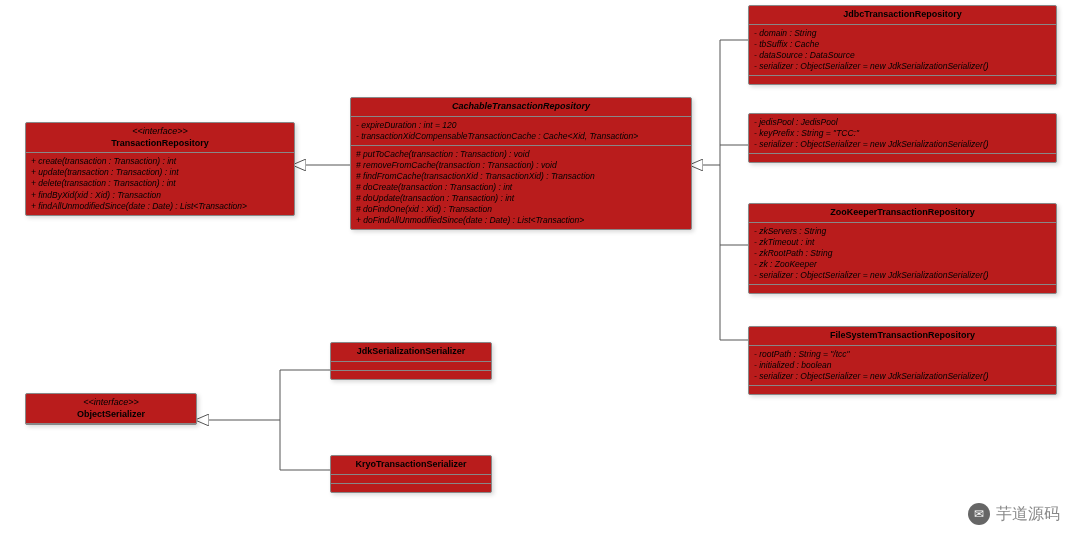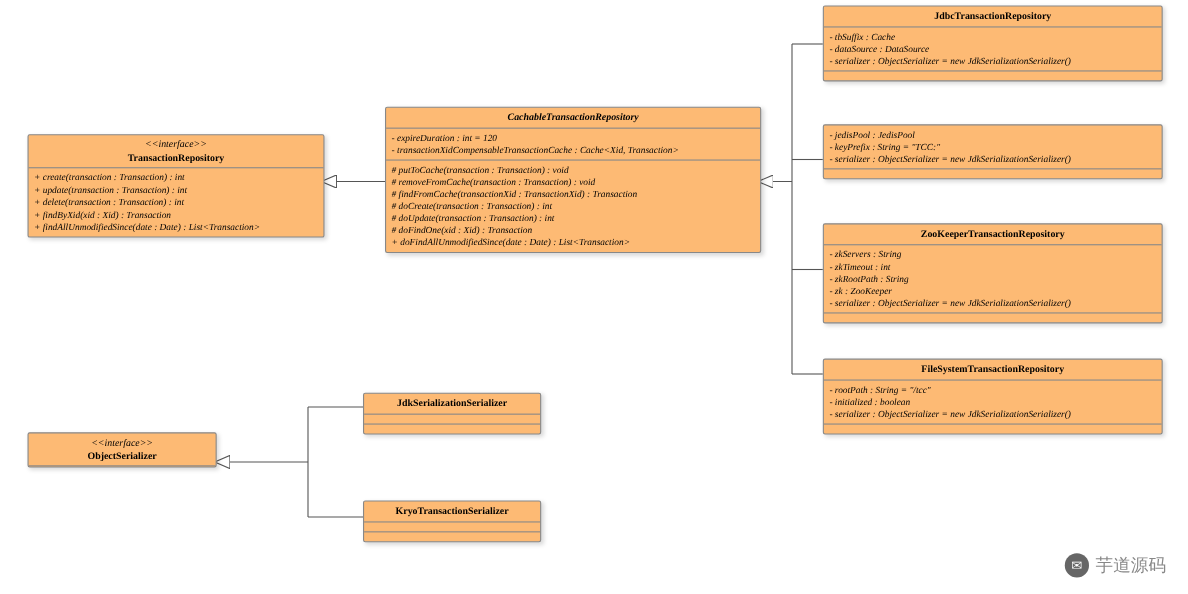--- a/index.html
+++ b/index.html
@@ -7,27 +7,26 @@
     padding: 0;
     font-family: Arial, Helvetica, sans-serif;
     background: #ffffff;
     width: 1080px;
     height: 540px;
     position: relative;
     overflow: hidden;
   }
   .class-box {
     position: absolute;
-    background: #fdba74;
+    background: #b91c1c;
     border: 1px solid #888;
     border-radius: 2px;
     box-shadow: 2px 2px 4px rgba(0,0,0,0.15);
     font-size: 9px;
     line-height: 1.3;
-    font-family: Liberation Serif, serif;
   }
   .class-title {
     text-align: center;
     font-weight: bold;
     border-bottom: 1px solid #888;
     padding: 3px 4px;
   }
   .stereotype {
     font-style: italic;
     font-weight: normal;
@@ -126,20 +125,21 @@
     <div class="member"># doCreate(transaction : Transaction) : int</div>
     <div class="member"># doUpdate(transaction : Transaction) : int</div>
     <div class="member"># doFindOne(xid : Xid) : Transaction</div>
     <div class="member">+ doFindAllUnmodifiedSince(date : Date) : List&lt;Transaction&gt;</div>
   </div>
 </div>
 
 <div class="class-box" style="left:748px; top:5px; width:307px;">
   <div class="class-title"><span>JdbcTransactionRepository</span></div>
   <div class="class-section">
+    <div class="member">- domain : String</div>
     <div class="member">- tbSuffix : Cache</div>
     <div class="member">- dataSource : DataSource</div>
     <div class="member">- serializer : ObjectSerializer = new JdkSerializationSerializer()</div>
   </div>
   <div class="class-section empty"></div>
 </div>
 
 <div class="class-box" style="left:748px; top:113px; width:307px;">
   <div class="class-section">
     <div class="member">- jedisPool : JedisPool</div>
@@ -171,21 +171,21 @@
   <div class="class-section empty"></div>
 </div>
 
 <div class="class-box" style="left:25px; top:393px; width:170px;">
   <div class="class-title">
     <span class="stereotype">&lt;&lt;interface&gt;&gt;</span>
     <span>ObjectSerializer</span>
   </div>
 </div>
 
-<div class="class-box" style="left:330px; top:357px; width:160px;">
+<div class="class-box" style="left:330px; top:342px; width:160px;">
   <div class="class-title"><span>JdkSerializationSerializer</span></div>
   <div class="class-section empty"></div>
   <div class="class-section empty"></div>
 </div>
 
 <div class="class-box" style="left:330px; top:455px; width:160px;">
   <div class="class-title"><span>KryoTransactionSerializer</span></div>
   <div class="class-section empty"></div>
   <div class="class-section empty"></div>
 </div>

